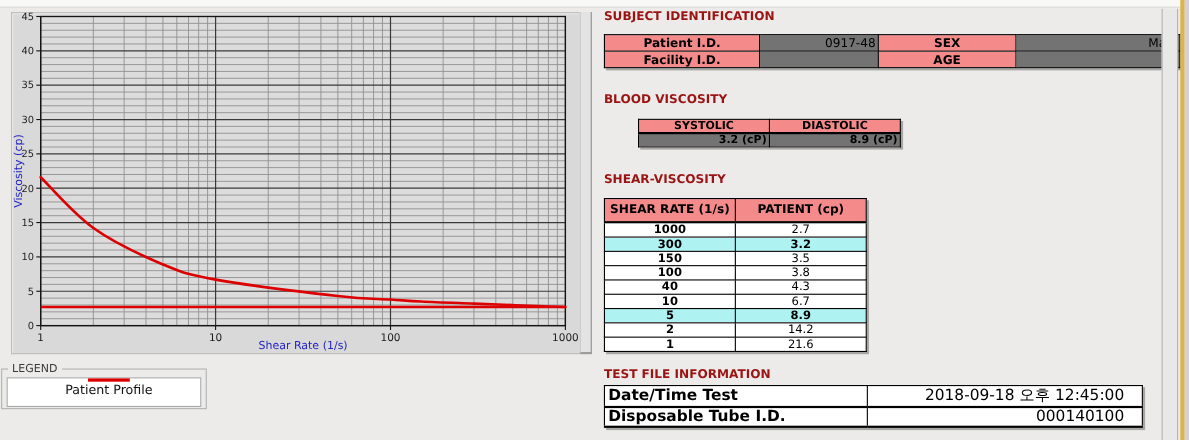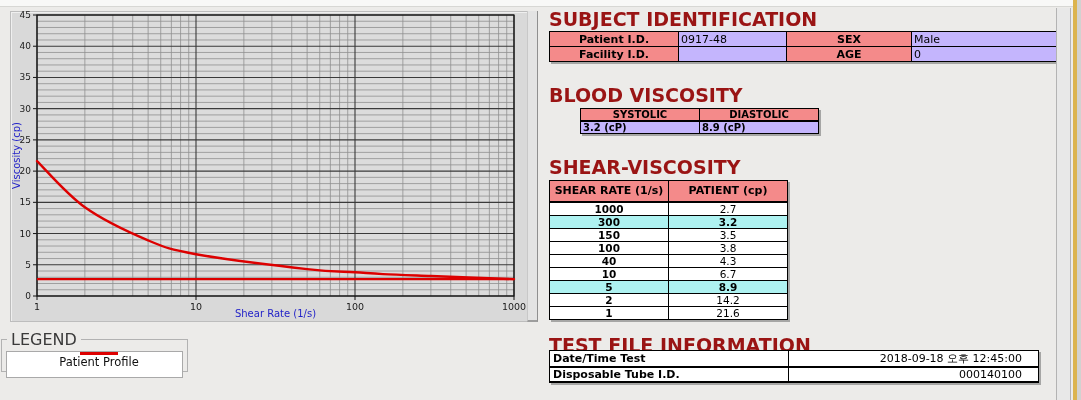--- a/index.html
+++ b/index.html
@@ -16,55 +16,55 @@
                  box-shadow:inset 1px 1px 0 #efefef; }
   .chart-side-band { position:absolute; left:527px; top:11px; width:11px; height:311px;
                      background:#e3e3e3; border-left:1px solid #c8c8c8;
                      border-right:1px solid #8f8f8f; border-bottom:2px solid #9d9d9d; }
   #chart-svg { position:absolute; left:0; top:0; width:517px; height:309px; overflow:visible; }
   #chart-svg text { font-family:"DejaVu Sans",sans-serif; }
 
   
   .legend-box { position:absolute; left:1px; top:330px; width:187px; height:42px;
                 border:1px solid #b2b2b2; background:transparent; }
-  .legend-box legend { font-size:16px; color:#3a3a3a; margin-left:5px; padding:0 4px; }
+  .legend-box legend { font-size:10px; color:#3a3a3a; margin-left:5px; padding:0 4px; }
   .legend-inner { position:absolute; left:4px; top:2px; width:177px; height:27px;
                   background:#ffffff; border:1px solid #a9a9a9;
                   display:flex; align-items:center;flex-direction:column; }
   .legend-line { display:inline-block; width:38px; height:3px; background:#dd0000; margin-left:9px; }
   .legend-label { font-size:11.5px; color:#101010; margin-left:9px; }
 
   
-  .sec-title { position:absolute; left:549px; font-weight:bold; font-size:19px;
+  .sec-title { position:absolute; left:549px; font-weight:bold; font-size:11px;
                color:#9a1414; white-space:nowrap; }
   table { position:absolute; border-collapse:collapse; background:#fff;
           box-shadow:2px 2px 0 rgba(110,110,110,.55); }
   td { border:1px solid #000; padding:0 2px; white-space:nowrap; overflow:hidden;
        vertical-align:middle; }
   .hdr { background:#f48a8a; font-weight:bold; text-align:center; }
-  .valc { background:#c4b5fd; text-align:left; }
+  .valc { background:#737373; text-align:right; }
 
   .subject { left:549px; top:31px; table-layout:fixed; }
   .subject td { height:15px; font-size:11px; }
-  .sw1{width:129px}.sw2{width:108px}.sw3{width:125px}.sw4{width:149px}
+  .sw1{width:141px}.sw2{width:108px}.sw3{width:125px}.sw4{width:149px}
 
   .blood { left:580px; top:108px; table-layout:fixed; }
   .blood td { width:119px; font-size:10px; height:11px; }
   .blood tr.h td { border-bottom-width:2px; height:11px; }
   .blood tr.v td { font-weight:bold; height:12px; }
 
   .sheart { left:549px; top:180px; table-layout:fixed; }
   .sheart td { width:119px; text-align:center; }
   .sheart thead td { height:21px; font-size:11px; border-bottom-width:2px; }
   .sheart tbody td { height:13px; font-size:10.5px; }
   .sheart td.rate { font-weight:bold; }
   .sheart tr.hl td { background:#aef2f1; font-weight:bold; }
 
   .testt { left:549px; top:350px; table-layout:fixed; }
-  .testt td { height:13px; font-size:11px; border-bottom-width:2px; }
+  .testt td { height:13px; font-size:14px; border-bottom-width:2px; }
   .testt td.lbl { width:239px; font-weight:bold; text-align:left; padding-left:3px; }
   .testt td.rv  { width:250px; text-align:right; padding-right:16px; }
 
   
   .vscroll { position:absolute; left:1056px; top:8px; width:15px; height:392px;
              background:#e8e8e8; border-left:1px solid #b3b3b3; border-right:1px solid #b3b3b3; }
   .gold-edge { position:absolute; left:1073px; top:0; width:4px; height:400px; background:#dcb44e; }
   .outer-edge { position:absolute; left:1077px; top:0; width:4px; height:400px; background:#d2d2d0; }
 </style>
 </head>

